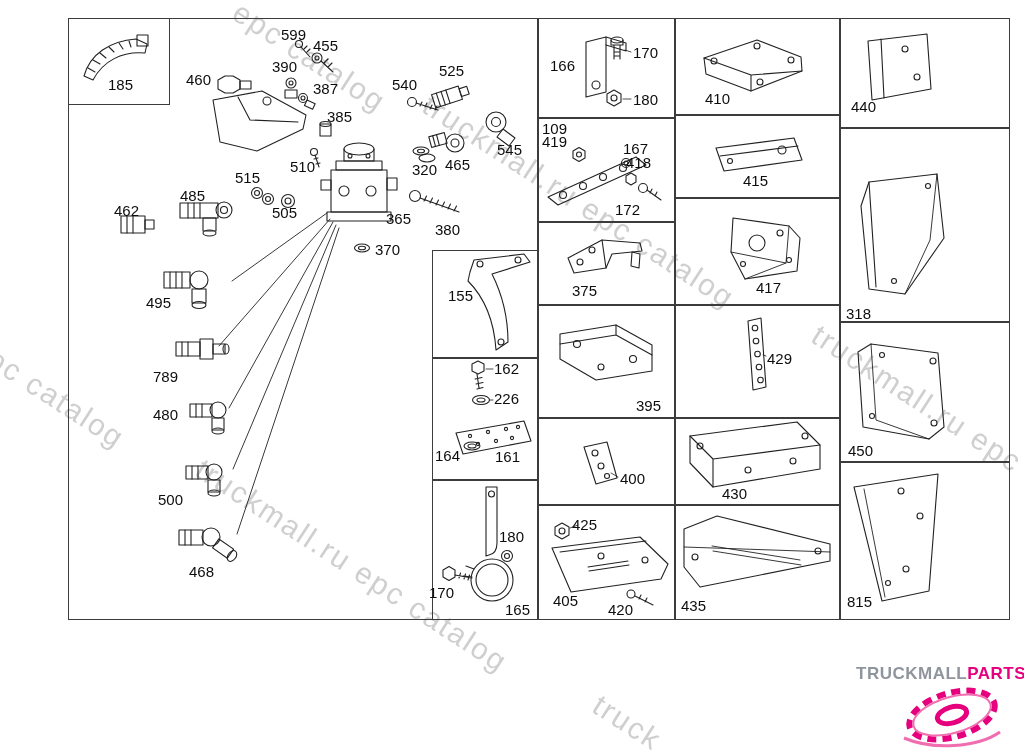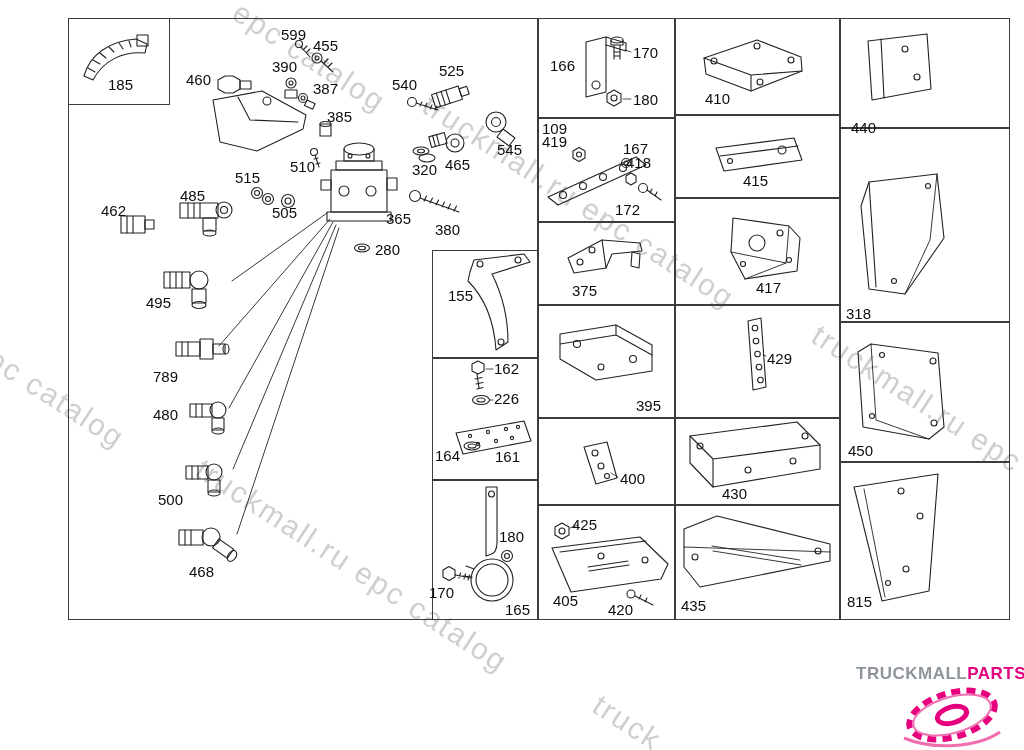--- a/index.html
+++ b/index.html
@@ -438,25 +438,25 @@
   <div class="lbl" style="left:313px;top:81px">387</div>
   <div class="lbl" style="left:392px;top:77px">540</div>
   <div class="lbl" style="left:439px;top:63px">525</div>
   <div class="lbl" style="left:327px;top:109px">385</div>
   <div class="lbl" style="left:497px;top:142px">545</div>
   <div class="lbl" style="left:445px;top:157px">465</div>
   <div class="lbl" style="left:412px;top:162px">320</div>
   <div class="lbl" style="left:290px;top:159px">510</div>
   <div class="lbl" style="left:235px;top:170px">515</div>
   <div class="lbl" style="left:180px;top:188px">485</div>
-  <div class="lbl" style="left:101px;top:203px">462</div>
+  <div class="lbl" style="left:114px;top:203px">462</div>
   <div class="lbl" style="left:272px;top:205px">505</div>
   <div class="lbl" style="left:386px;top:211px">365</div>
   <div class="lbl" style="left:435px;top:222px">380</div>
-  <div class="lbl" style="left:375px;top:242px">280</div>
+  <div class="lbl" style="left:375px;top:242px">370</div>
   <div class="lbl" style="left:146px;top:295px">495</div>
   <div class="lbl" style="left:153px;top:369px">789</div>
   <div class="lbl" style="left:153px;top:407px">480</div>
   <div class="lbl" style="left:158px;top:492px">500</div>
   <div class="lbl" style="left:189px;top:564px">468</div>
 
   <div class="lbl" style="left:448px;top:288px">155</div>
   <div class="lbl" style="left:494px;top:361px">162</div>
   <div class="lbl" style="left:494px;top:391px">226</div>
   <div class="lbl" style="left:435px;top:448px">164</div>
@@ -480,21 +480,21 @@
   <div class="lbl" style="left:553px;top:593px">405</div>
   <div class="lbl" style="left:608px;top:602px">420</div>
 
   <div class="lbl" style="left:705px;top:91px">410</div>
   <div class="lbl" style="left:743px;top:173px">415</div>
   <div class="lbl" style="left:756px;top:280px">417</div>
   <div class="lbl" style="left:767px;top:351px">429</div>
   <div class="lbl" style="left:722px;top:486px">430</div>
   <div class="lbl" style="left:681px;top:598px">435</div>
 
-  <div class="lbl" style="left:851px;top:120px">440</div>
+  <div class="lbl" style="left:851px;top:99px">440</div>
   <div class="lbl" style="left:846px;top:306px">318</div>
   <div class="lbl" style="left:848px;top:443px">450</div>
   <div class="lbl" style="left:847px;top:594px">815</div>
 
   <div class="logo-text"><span>TRUCKMALL</span><span class="pink">PARTS</span></div>
   <svg class="logo-gear" width="120" height="70" viewBox="0 0 120 70">
     <g transform="rotate(-16 60 35)">
       <ellipse cx="60" cy="35" rx="44" ry="22" fill="none" stroke="#e6007e" stroke-width="6" stroke-dasharray="9 6"></ellipse>
       <ellipse cx="60" cy="35" rx="40" ry="18" fill="none" stroke="#f06eb0" stroke-width="2"></ellipse>
       <ellipse cx="60" cy="35" rx="15" ry="8" fill="none" stroke="#e6007e" stroke-width="5"></ellipse>

